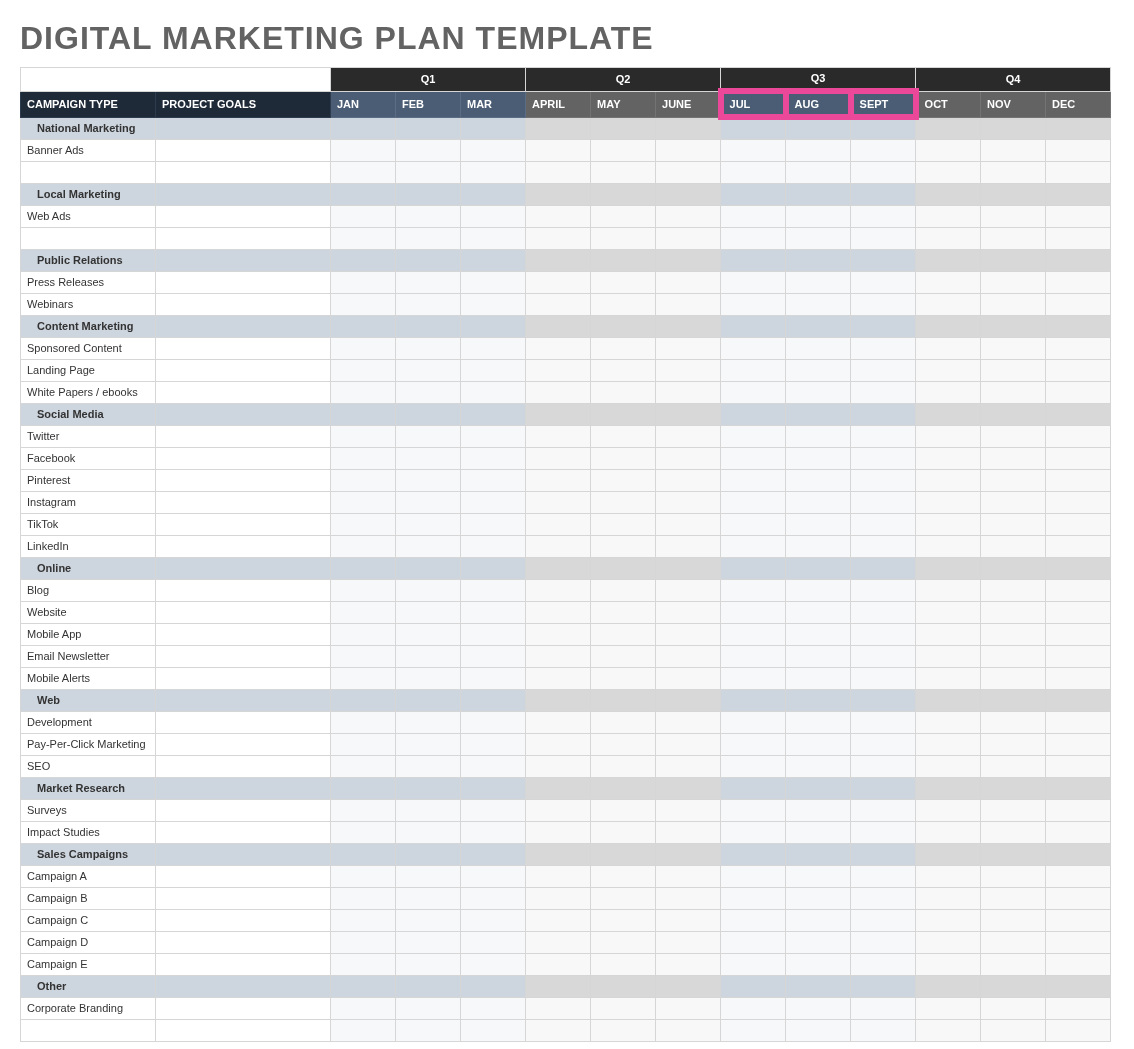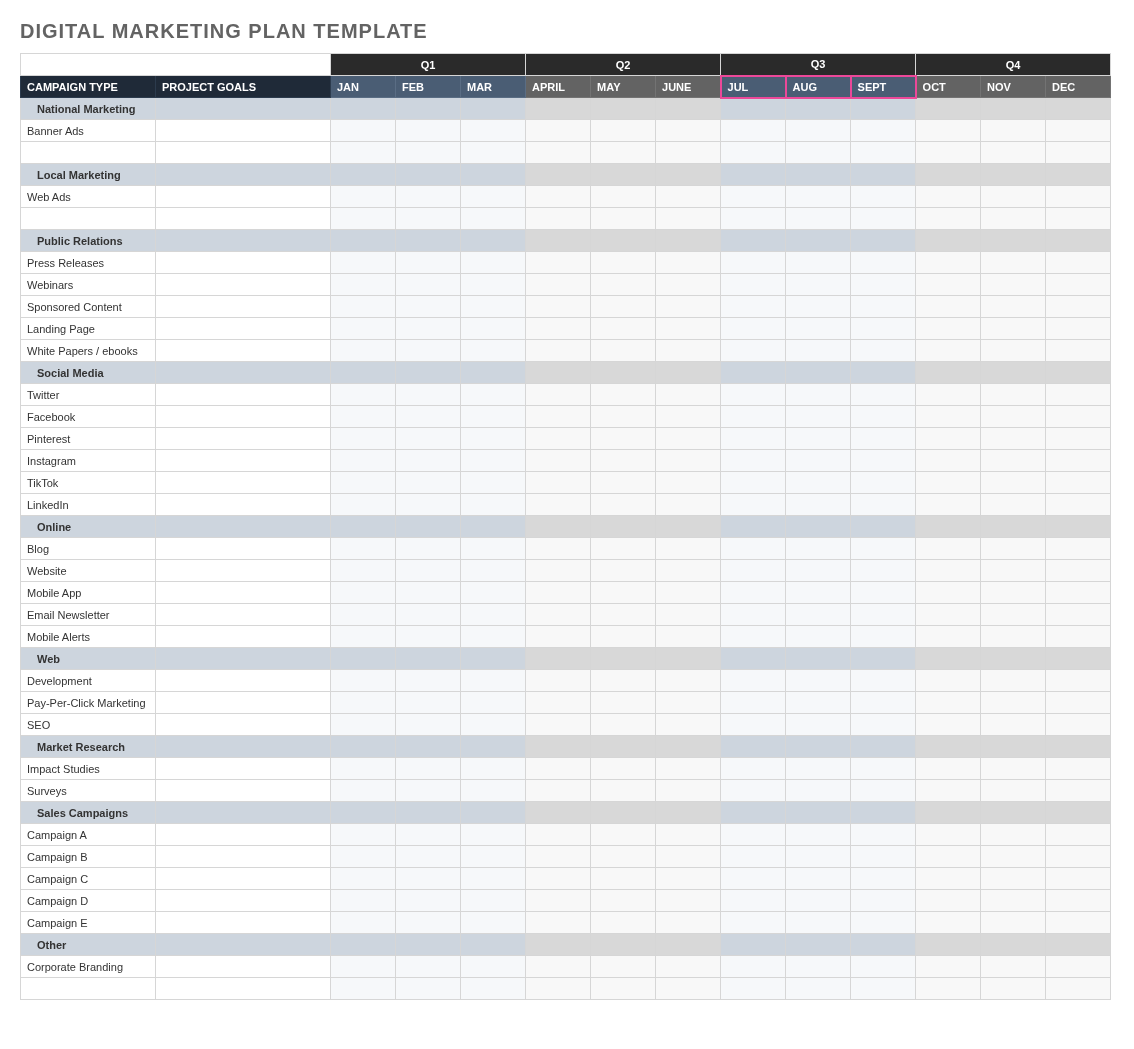--- a/index.html
+++ b/index.html
@@ -5,21 +5,21 @@
   * { box-sizing: border-box; }
   body {
     margin: 0;
     padding: 20px;
     font-family: "Century Gothic", "Segoe UI", Arial, sans-serif;
     background: #fff;
     color: #333;
   }
   h1.title {
     margin: 0 0 10px 0;
-    font-size: 20px;
+    font-size: 32px;
     font-weight: bold;
     letter-spacing: 1px;
     color: #636363;
   }
   table.plan {
     border-collapse: collapse;
     width: 1090px;
     table-layout: fixed;
   }
   table.plan td, table.plan th {
@@ -60,21 +60,21 @@
     font-weight: bold;
     font-size: 10.5px;
     text-align: left;
     padding: 6px 8px;
     height: 26px;
     margin-top: 36px;
   }
   th.col-head.dark { background: #1f2a38; border:1px solid #2c3b4d;}
   th.col-head.q1m  { background: #4a5d74; border:1px solid #5a6d84;}
   th.col-head.q2m  { background: #636363; border:1px solid #737373;}
-  th.col-head.q3m  { background: #4a5d74; border:2px solid #ec4899;}
+  th.col-head.q3m  { background: #4a5d74; border:6px solid #ec4899;}
   th.col-head.q4m  { background: #636363; border:1px solid #737373;}
 
   
   tr.section td {
     font-weight: bold;
     font-size: 11px;
     padding: 4px 6px;
     height: 22px;
   }
   tr.section td.sec-left  { background: #cdd5de; padding-left: 16px; }
@@ -277,20 +277,36 @@
         <td class="cell-q2"></td>
         <td class="cell-q2"></td>
         <td class="cell-q2"></td>
         <td class="cell-q3"></td>
         <td class="cell-q3"></td>
         <td class="cell-q3"></td>
         <td class="cell-q4"></td>
         <td class="cell-q4"></td>
         <td class="cell-q4"></td>
       </tr>
+      <tr class="section">
+        <td class="sec-left">Content Marketing</td>
+        <td class="sec-left"></td>
+        <td class="sec-q1"></td>
+        <td class="sec-q1"></td>
+        <td class="sec-q1"></td>
+        <td class="sec-q2"></td>
+        <td class="sec-q2"></td>
+        <td class="sec-q2"></td>
+        <td class="sec-q3"></td>
+        <td class="sec-q3"></td>
+        <td class="sec-q3"></td>
+        <td class="sec-q4"></td>
+        <td class="sec-q4"></td>
+        <td class="sec-q4"></td>
+      </tr>
       <tr class="data">
         <td class="cell-label">Sponsored Content</td>
         <td class="cell-goals"></td>
         <td class="cell-q1"></td>
         <td class="cell-q1"></td>
         <td class="cell-q1"></td>
         <td class="cell-q2"></td>
         <td class="cell-q2"></td>
         <td class="cell-q2"></td>
         <td class="cell-q3"></td>
@@ -614,37 +630,37 @@
         <td class="sec-q2"></td>
         <td class="sec-q2"></td>
         <td class="sec-q3"></td>
         <td class="sec-q3"></td>
         <td class="sec-q3"></td>
         <td class="sec-q4"></td>
         <td class="sec-q4"></td>
         <td class="sec-q4"></td>
       </tr>
       <tr class="data">
+        <td class="cell-label">Surveys</td>
+        <td class="cell-goals"></td>
+        <td class="cell-q1"></td>
+        <td class="cell-q1"></td>
+        <td class="cell-q1"></td>
+        <td class="cell-q2"></td>
+        <td class="cell-q2"></td>
+        <td class="cell-q2"></td>
+        <td class="cell-q3"></td>
+        <td class="cell-q3"></td>
+        <td class="cell-q3"></td>
+        <td class="cell-q4"></td>
+        <td class="cell-q4"></td>
+        <td class="cell-q4"></td>
+      </tr>
+      <tr class="data">
         <td class="cell-label">Impact Studies</td>
-        <td class="cell-goals"></td>
-        <td class="cell-q1"></td>
-        <td class="cell-q1"></td>
-        <td class="cell-q1"></td>
-        <td class="cell-q2"></td>
-        <td class="cell-q2"></td>
-        <td class="cell-q2"></td>
-        <td class="cell-q3"></td>
-        <td class="cell-q3"></td>
-        <td class="cell-q3"></td>
-        <td class="cell-q4"></td>
-        <td class="cell-q4"></td>
-        <td class="cell-q4"></td>
-      </tr>
-      <tr class="data">
-        <td class="cell-label">Surveys</td>
         <td class="cell-goals"></td>
         <td class="cell-q1"></td>
         <td class="cell-q1"></td>
         <td class="cell-q1"></td>
         <td class="cell-q2"></td>
         <td class="cell-q2"></td>
         <td class="cell-q2"></td>
         <td class="cell-q3"></td>
         <td class="cell-q3"></td>
         <td class="cell-q3"></td>

